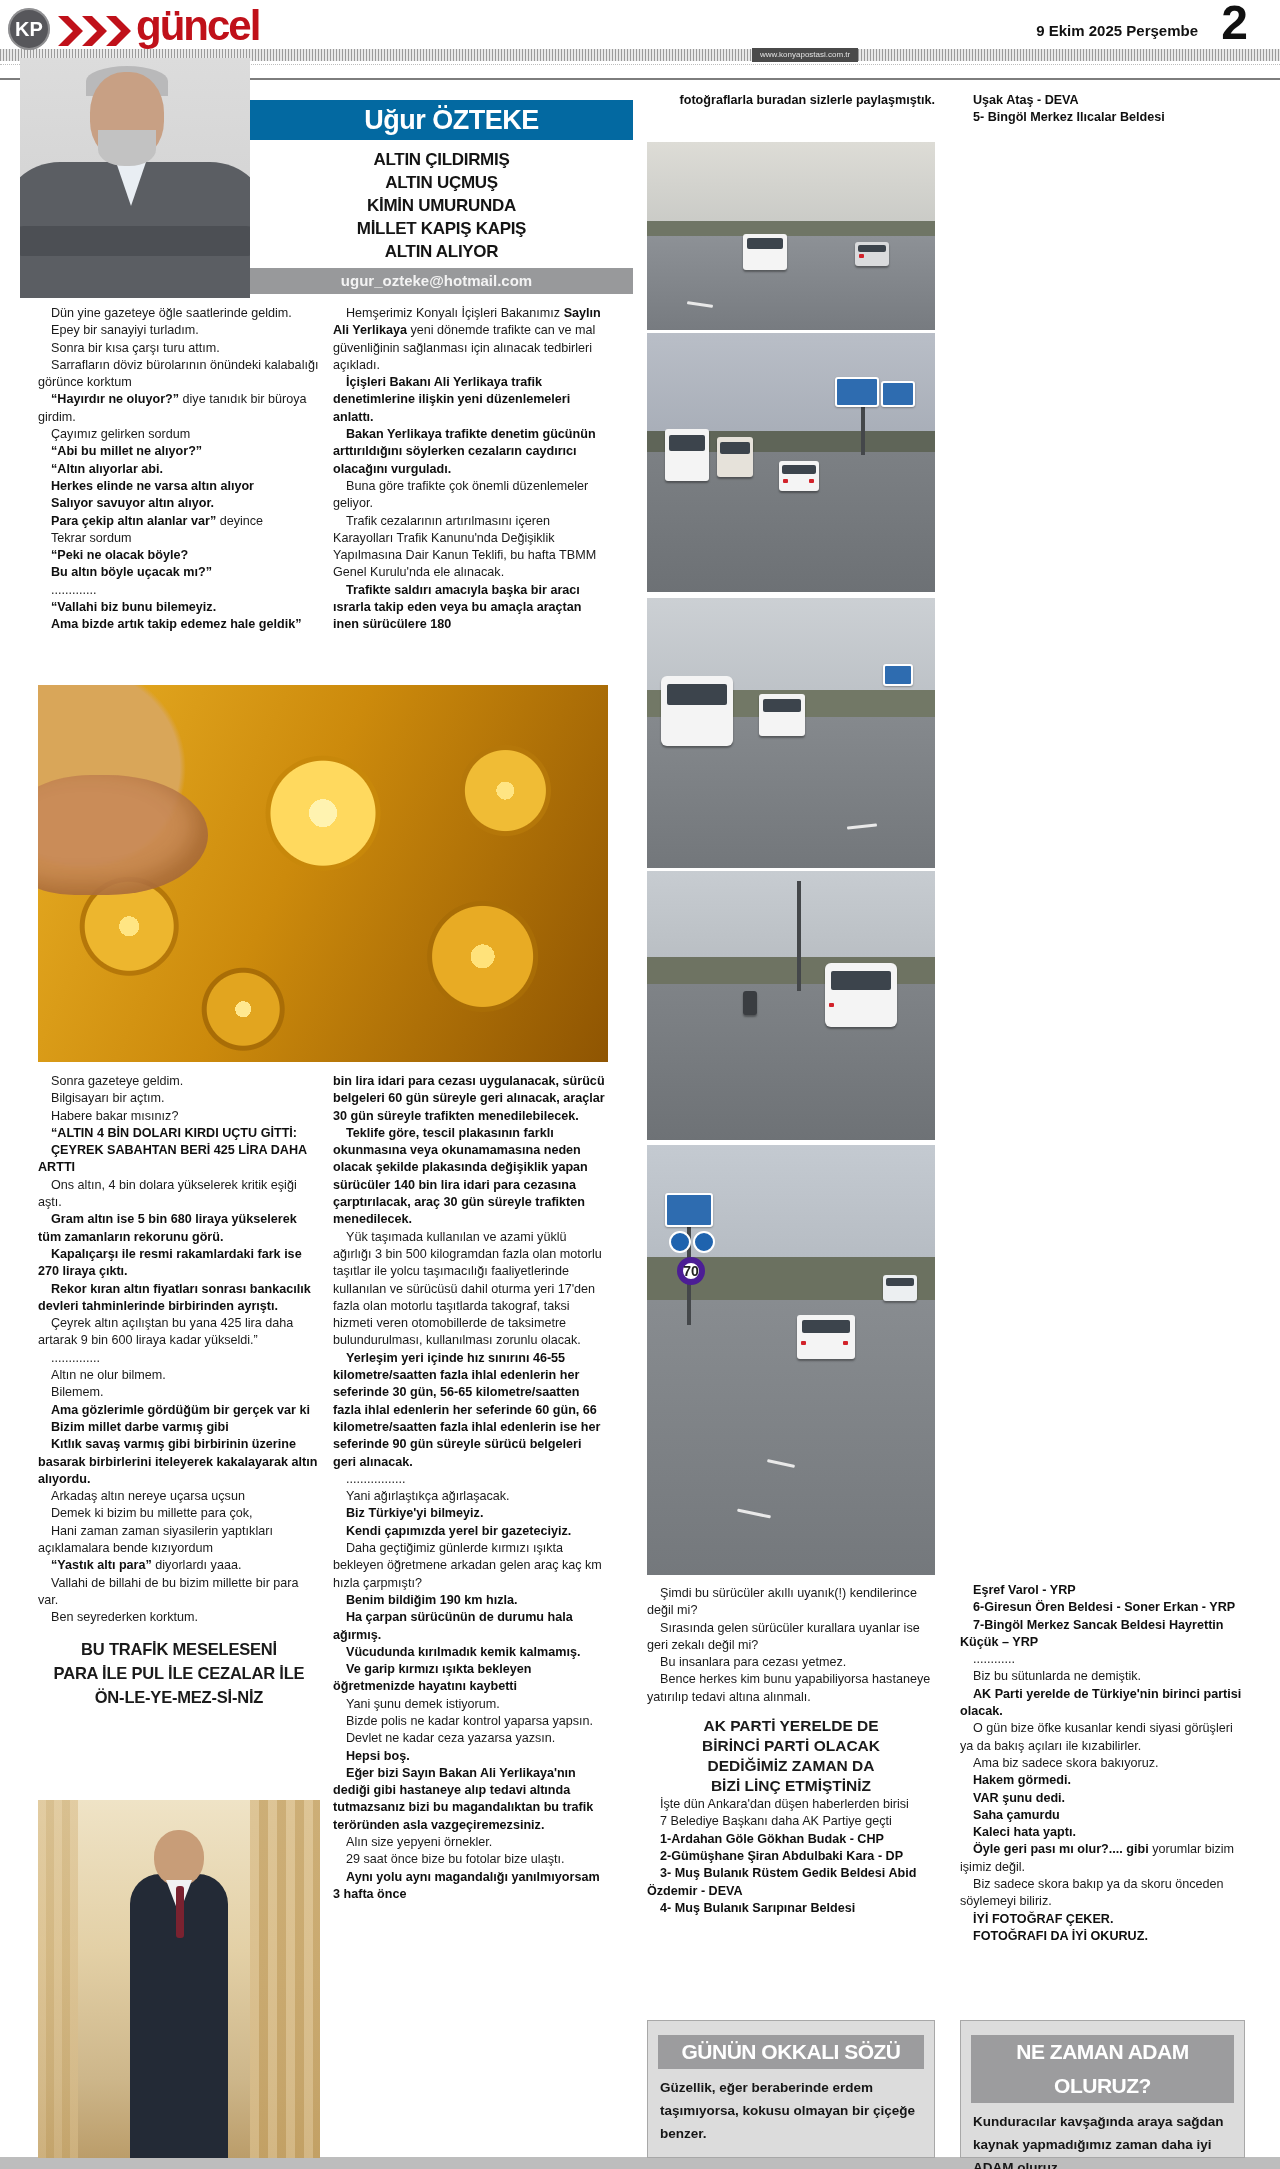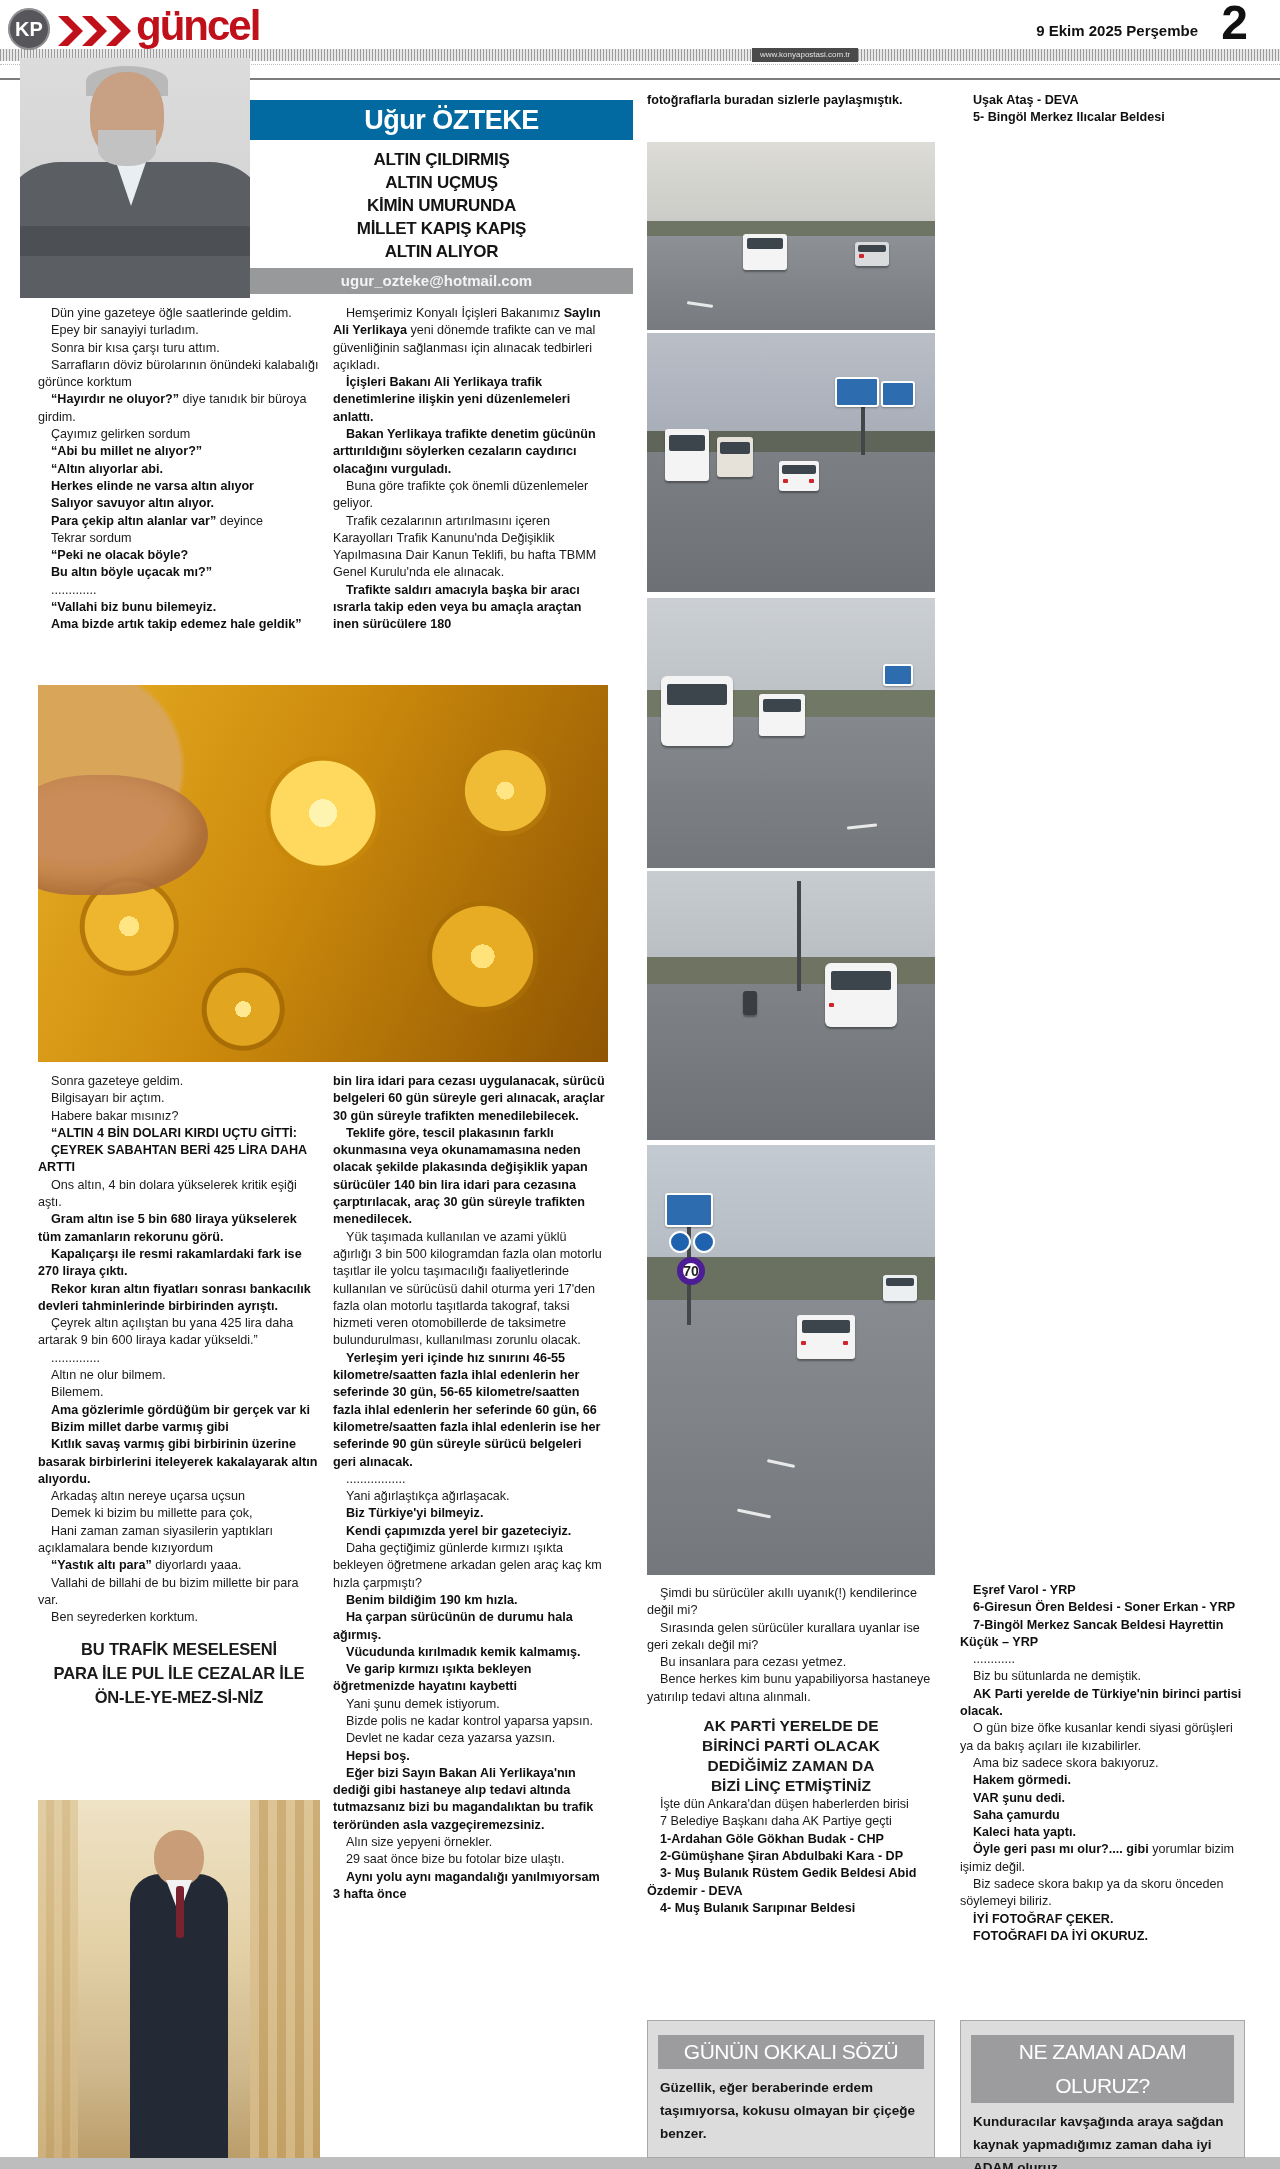--- a/index.html
+++ b/index.html
@@ -79,21 +79,21 @@
   .pm-curtain-l{position:absolute;left:0;top:0;width:40px;height:100%;
     background:repeating-linear-gradient(90deg,#d9bd8a 0 8px,#c9a86c 8px 16px);opacity:.6;}
   .pm-fig{position:absolute;left:92px;top:74px;width:98px;height:284px;background:#232a36;border-radius:30px 30px 0 0;}
   .pm-head{position:absolute;left:116px;top:30px;width:50px;height:56px;background:#c89d78;border-radius:48%;}
   .pm-shirt{position:absolute;left:128px;top:80px;width:26px;height:34px;background:#f2f2f2;clip-path:polygon(0 0,100% 0,50% 100%);}
   .pm-tie{position:absolute;left:138px;top:86px;width:8px;height:52px;background:#7a2230;border-radius:3px;}
 
   
   .okbox{position:absolute;top:2020px;height:138px;background:#dcdcdc;border:1px solid #a8a8a8;box-sizing:border-box;z-index:1;}
   .okbox-strip{height:10px;}
-  .okbox-title{margin:4px 10px 0 10px;background:#9c9c9e;color:#fff;font-weight:400;font-size:21px;line-height:34px;
+  .okbox-title{margin:4px 10px 0 10px;background:#9c9c9e;color:#fff;font-weight:700;font-size:21px;line-height:34px;
                text-align:center;letter-spacing:-0.5px;}
   .okbox-body{padding:7px 12px 0 12px;font-size:13.5px;line-height:23px;font-weight:700;color:#161616;}
 
   .bottom-band{position:absolute;left:0;top:2157px;width:1280px;height:12px;background:#bdbdbd;}
 </style>
 </head>
 <body>
 
 <div class="page">
 
@@ -228,21 +228,21 @@
 
   <div class="photo" id="portrait-minister">
     <div class="pm-curtain"></div>
     <div class="pm-curtain-l"></div>
     <div class="pm-fig"></div>
     <div class="pm-head"></div>
     <div class="pm-shirt"></div>
     <div class="pm-tie"></div>
   </div>
 
-  <div class="txtcol" style="left:647px;top:92px;width:288px;">
+  <div class="txtcol" style="left:647px;top:92px;width:288px;text-align:right;">
     <p class="para ni"><b>fotoğraflarla buradan sizlerle paylaşmıştık.</b></p>
   </div>
 
   <div class="photo" style="left:647px;top:142px;width:288px;height:188px;">
     <div class="sky" style="height:46%;background:linear-gradient(#dddcd6,#c9cac6);"></div>
     <div class="trees" style="top:42%;height:10%;"></div>
     <div class="road" style="height:50%;background:linear-gradient(#8d9196,#777b80);"></div>
     <div class="veh" style="left:96px;top:92px;width:44px;height:36px;">
         <div class="win"></div>
       </div>

